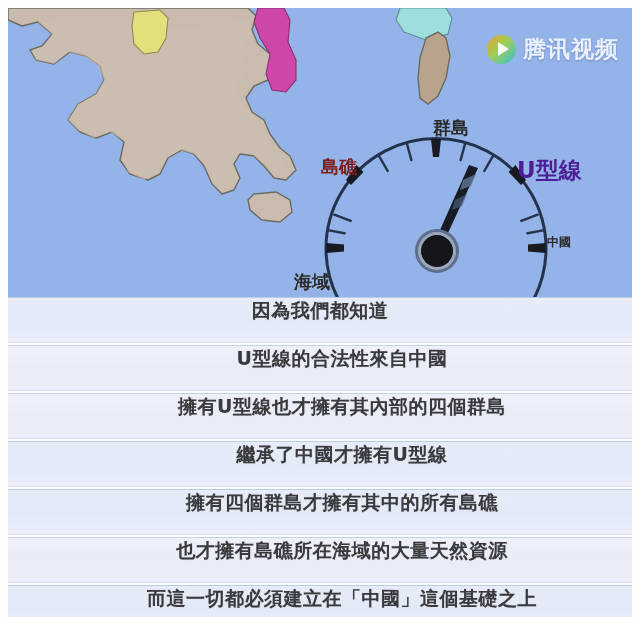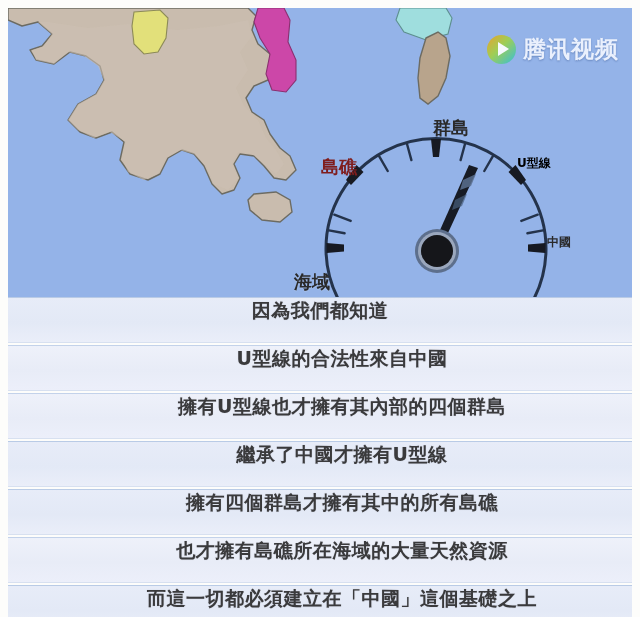--- a/index.html
+++ b/index.html
@@ -167,21 +167,21 @@
         <circle cx="429" cy="243" r="16" fill="#15161a"></circle>
       </g>
     </svg>
 
     <div style="position:absolute;left:286px;top:226px;font-family:'DejaVu Sans','Liberation Sans',sans-serif;font-size:18px;font-weight:700;color:#2a2a2a;text-shadow:0 1px 1px rgba(255,255,255,.18);margin-top:36px;">海域</div>
 
     <div style="position:absolute;left:313px;top:147px;font-family:'DejaVu Sans','Liberation Sans',sans-serif;font-size:18px;font-weight:700;color:#7f1d1d;">島礁</div>
 
     <div style="position:absolute;left:409px;top:108px;font-family:'DejaVu Sans','Liberation Sans',sans-serif;font-size:18px;font-weight:700;color:#2a2a2a;margin-left:16px;">群島</div>
 
-    <div style="position:absolute;left:509px;top:147px;font-family:'DejaVu Sans','Liberation Sans',sans-serif;font-size:12px;font-weight:700;color:#000000;">U型線</div>
+    <div style="position:absolute;left:509px;top:147px;font-family:'DejaVu Sans','Liberation Sans',sans-serif;font-size:23px;font-weight:700;color:#4c1d95;">U型線</div>
 
     <div style="position:absolute;left:539px;top:226px;font-family:'DejaVu Sans','Liberation Sans',sans-serif;font-size:12px;font-weight:700;color:#2a2a2a;">中國</div>
 
     <div class="watermark">
       <span class="wm-badge"></span>
       <span class="wm-text">腾讯视频</span>
     </div>
   </div>
 
   <div class="captions">

